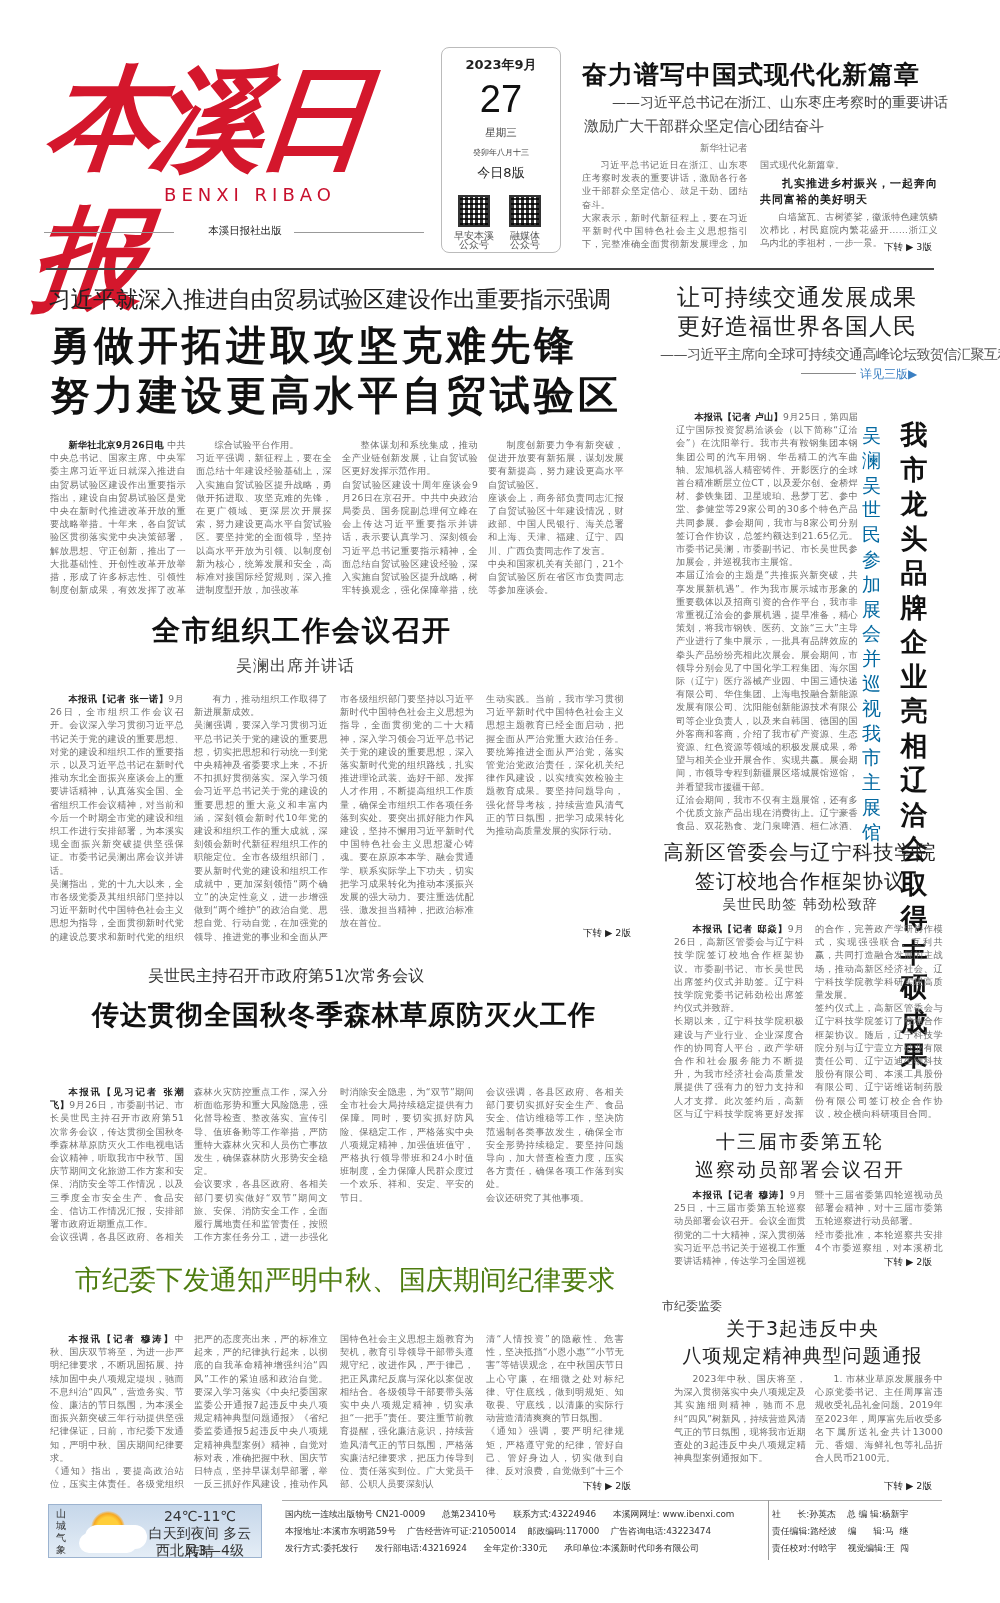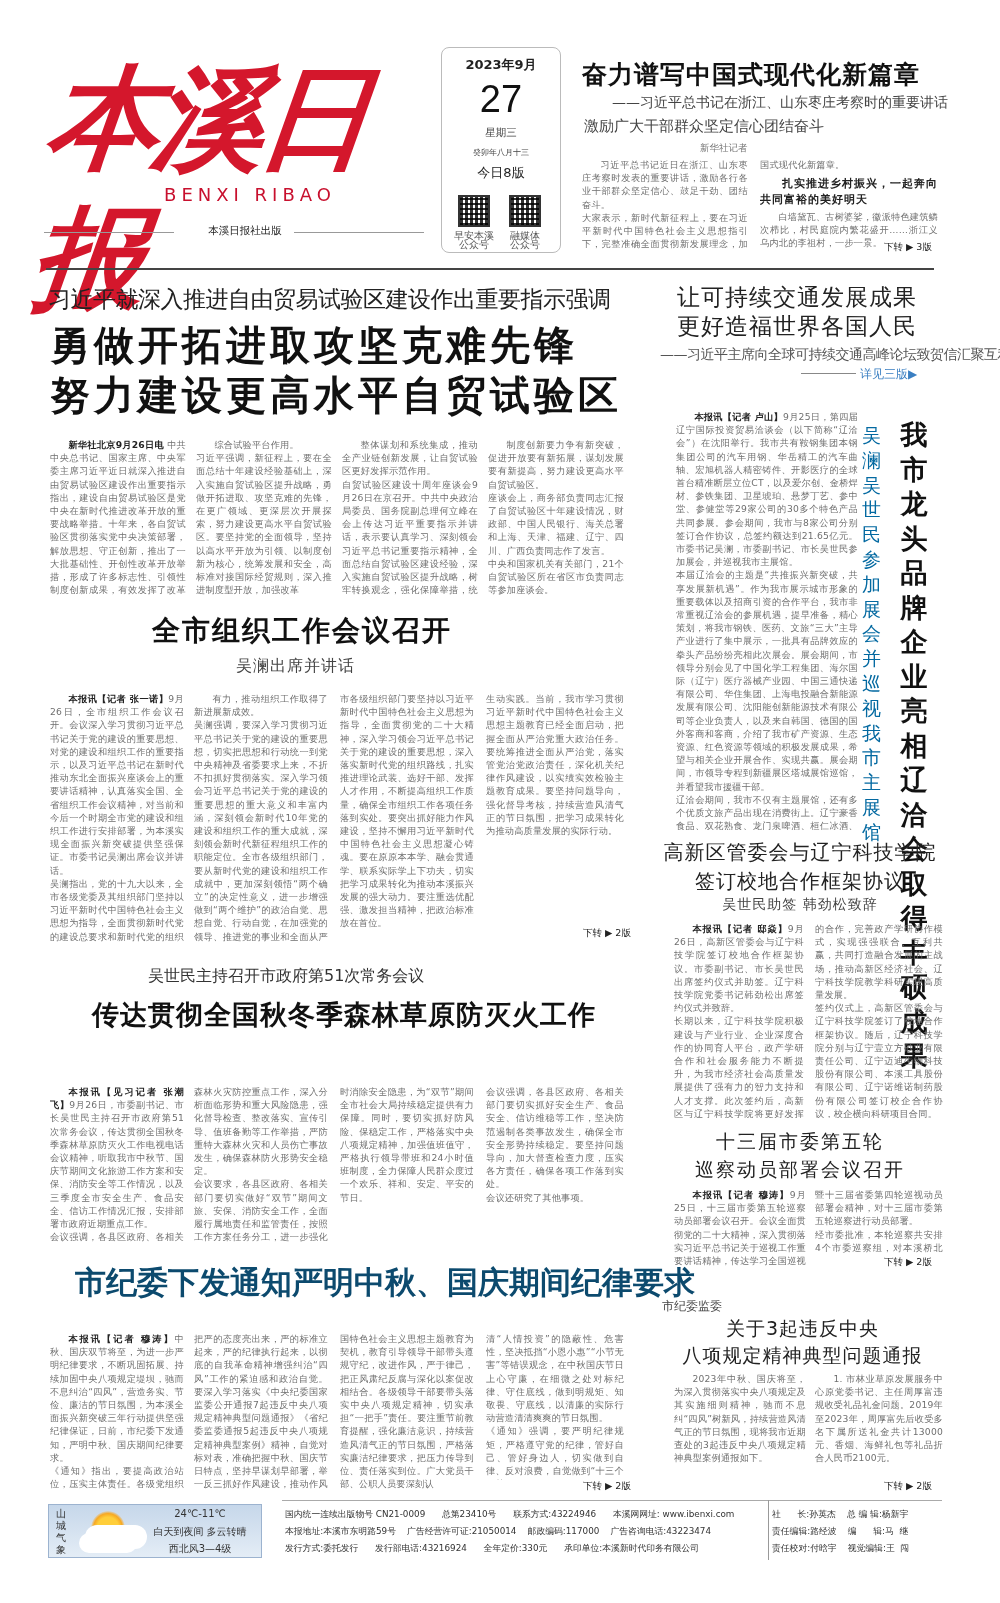--- a/index.html
+++ b/index.html
@@ -53,31 +53,31 @@
   .vert-sub { left:862px; top:424px; width:26px; font-family:Liberation Serif, serif; font-size:19px; color:#0369a1; line-height:24.8px; }
 
   .h-hx { left:660px; top:838px; width:280px; text-align:center; font-family:"DejaVu Sans",sans-serif; font-size:20px; color:#222; line-height:29px; letter-spacing:1px; }
   .h-hx-sub { left:660px; top:896px; width:280px; text-align:center; font-family:"DejaVu Sans",sans-serif; font-size:14px; color:#444; letter-spacing:1px; }
 
   .h-gov-kicker { left:148px; top:966px; font-family:"DejaVu Sans",sans-serif; font-size:16px; color:#333; }
   .h-gov { left:92px; top:995px; font-size:27px; font-weight:bold; color:#111; line-height:40px; letter-spacing:1px; }
 
   .h-13 { left:660px; top:1127px; width:280px; text-align:center; font-family:"DejaVu Sans",sans-serif; font-size:19px; color:#222; line-height:28px; letter-spacing:2px; }
 
-  .h-jw { left:75px; top:1262px; font-size:31px; font-weight:bold; color:#0c4a6e; letter-spacing:0px; }
+  .h-jw { left:75px; top:1262px; font-size:27px; font-weight:normal; color:#4d7c0f; letter-spacing:0px; }
 
   .h-jw2-kicker { left:662px; top:1298px; font-family:"DejaVu Sans",sans-serif; font-size:12px; color:#444; }
   .h-jw2 { left:660px; top:1315px; width:285px; text-align:center; font-family:"DejaVu Sans",sans-serif; font-size:19px; color:#222; line-height:27px; letter-spacing:1px; }
 
   
   .weather { left:48px; top:1504px; width:214px; height:54px; background:linear-gradient(180deg,#c6d7ea,#e4edf6); border:1px solid #9cb3cf;padding-left:18px; }
   .weather-label { left:7px; top:3px; width:10px; font-family:"DejaVu Serif",serif; font-size:10px; line-height:12px; color:#333; }
   .sun { left:42px; top:6px; width:34px; height:34px; border-radius:50%; background:radial-gradient(circle,#ffce3a 0 45%,#f7a823 60%,rgba(255,200,60,0) 72%); }
   .cloud { left:30px; top:28px; width:58px; height:20px; border-radius:12px; background:#fff; box-shadow:8px -6px 0 2px #fff; }
-  .w-line { font-family:"DejaVu Sans",sans-serif; font-size:10px; color:#333; text-align:center; width:110px; }
+  .w-line { font-family:"DejaVu Sans",sans-serif; font-size:14px; color:#333; text-align:center; width:110px; }
   .footer-info { left:285px; top:1506px; font-family:"DejaVu Sans",sans-serif; font-size:8.8px; color:#333; line-height:17px; white-space:pre; }
   .footer-div { left:768px; top:1500px; width:1px; height:60px; background:#999; }
   .footer-staff { left:772px; top:1506px; font-family:"DejaVu Sans",sans-serif; font-size:8.8px; color:#333; line-height:17px; white-space:pre; }
   .footer-topline { left:282px; top:1500px; width:660px; height:1px; background:#aaa; }
 </style>
 </head>
 <body>
 
 <div class="abs logo">本溪日报</div>
 <div class="abs logo-en">BENXI  RIBAO</div>

